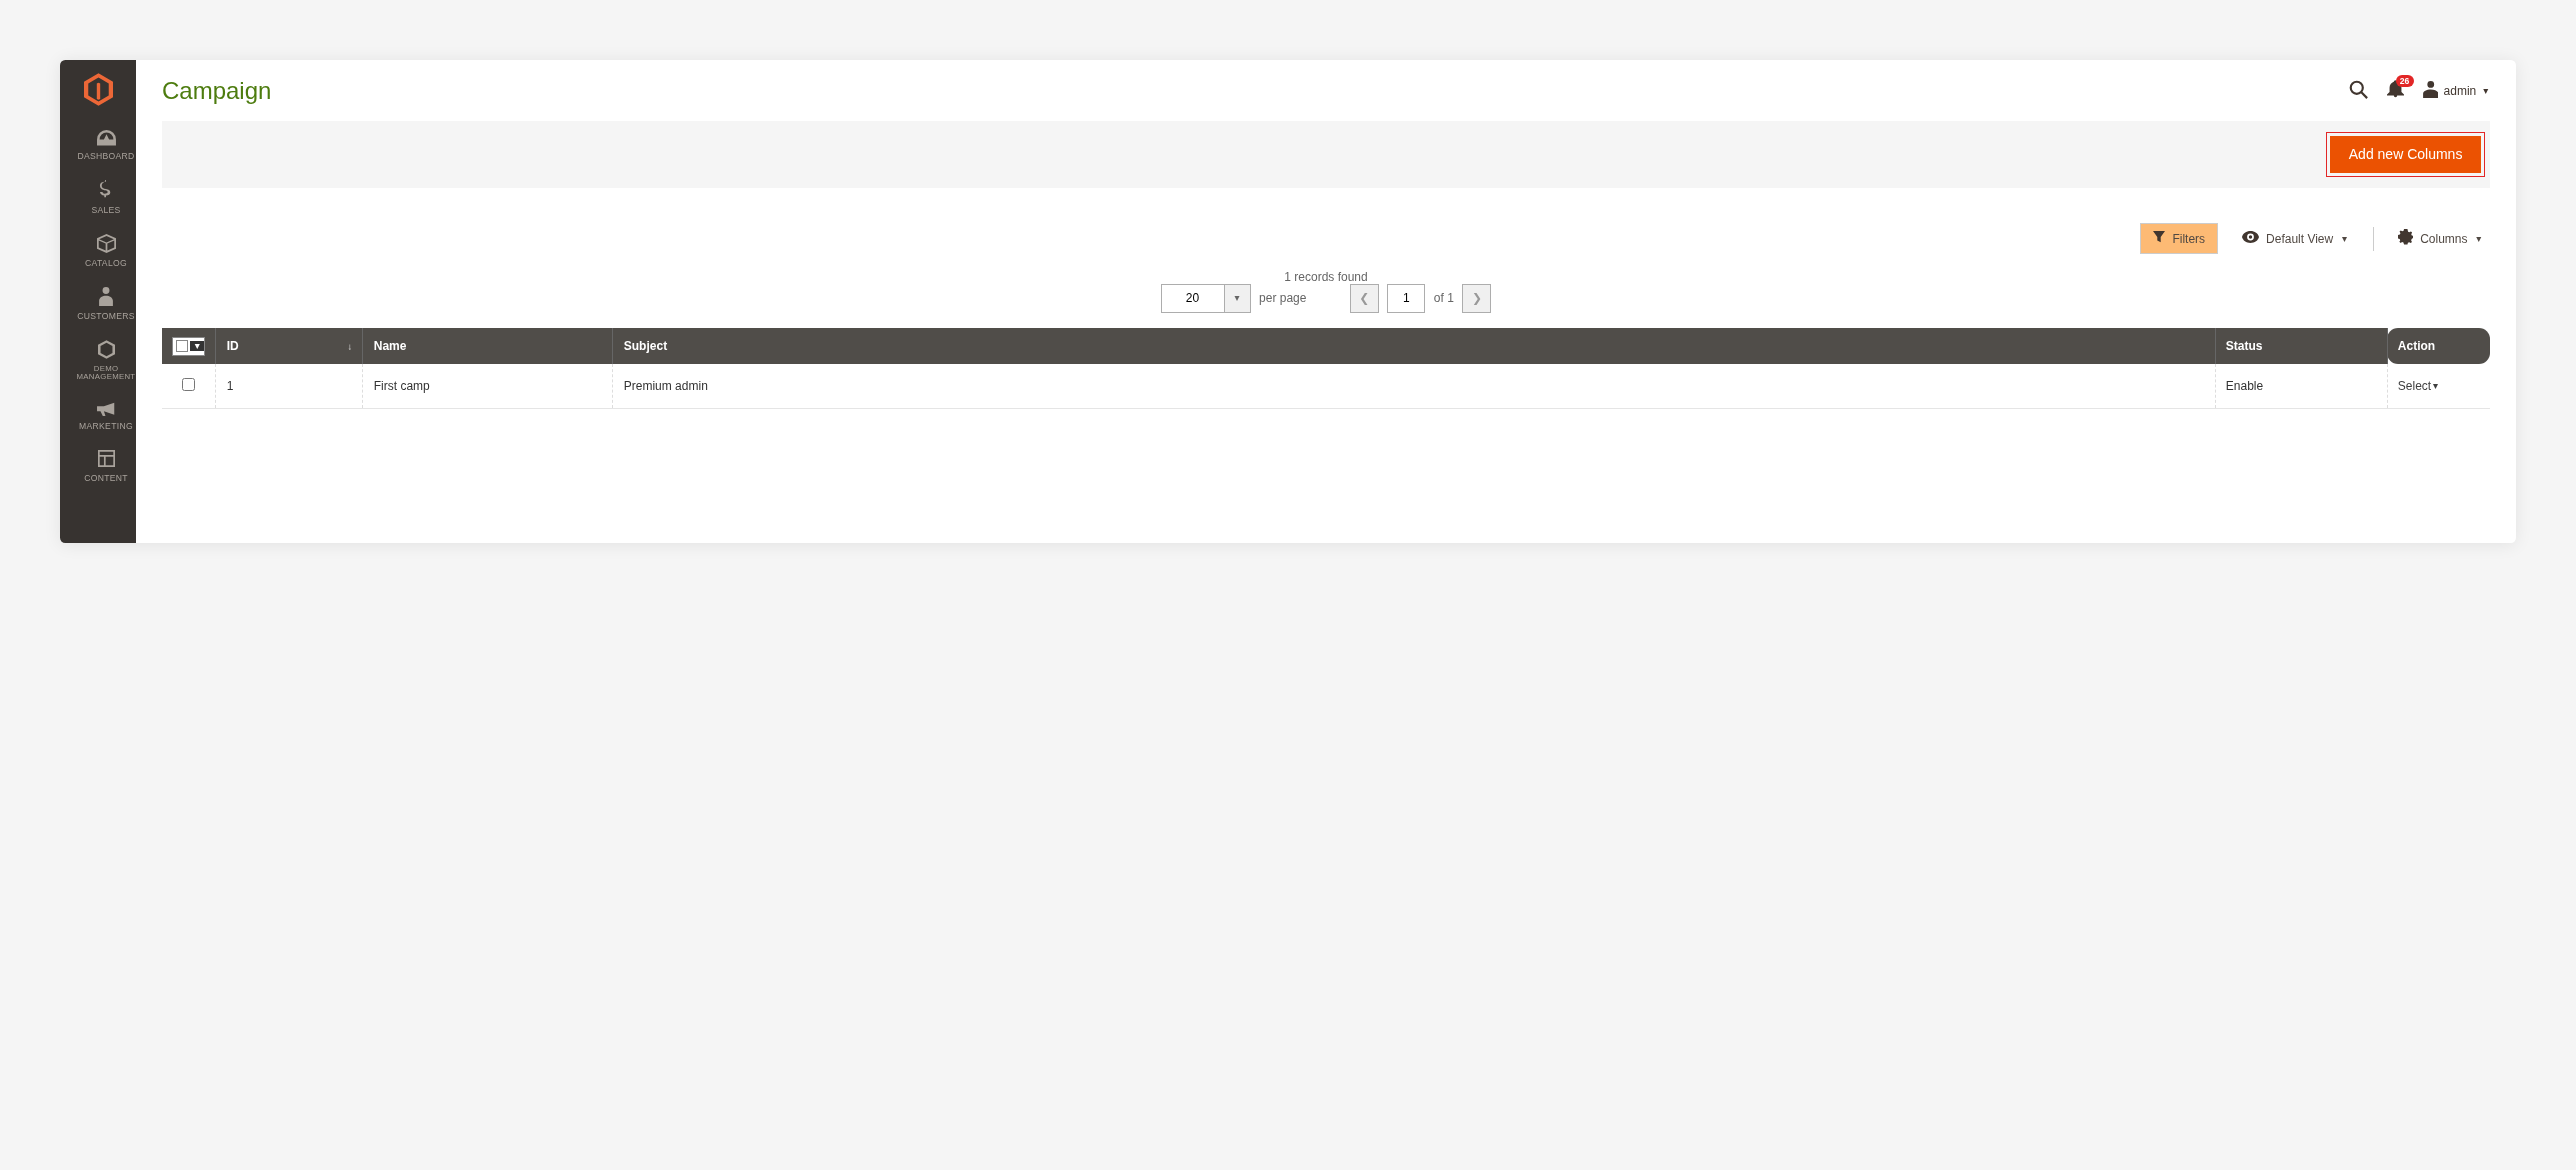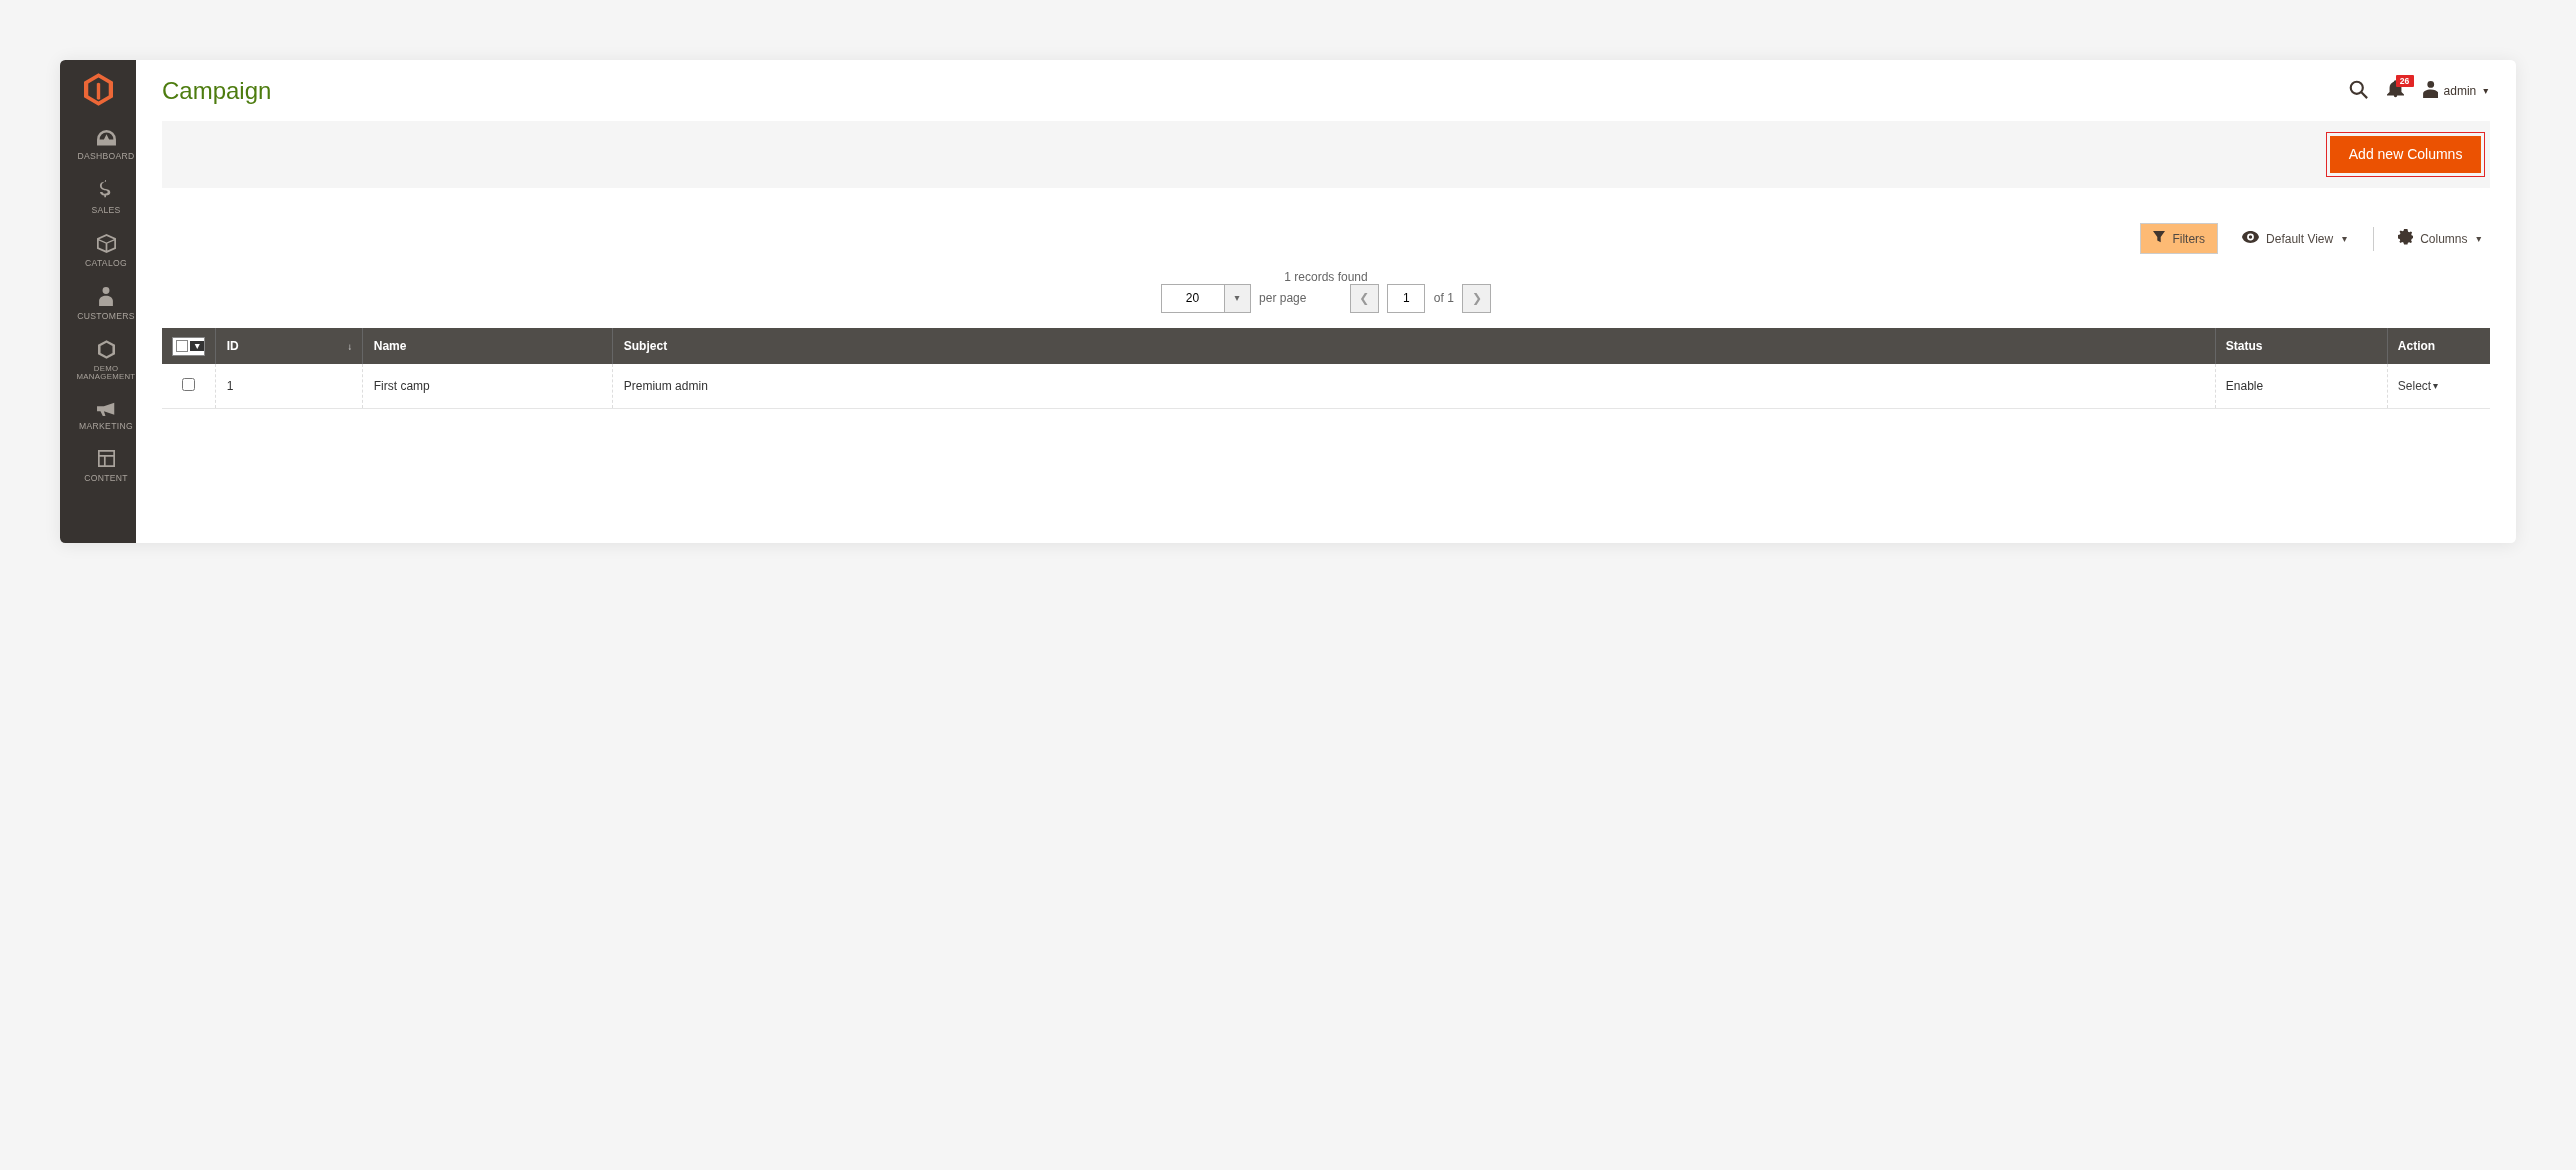--- a/index.html
+++ b/index.html
@@ -64,21 +64,21 @@
     gap: 19px;
   }
   .header-tools .tool { cursor: pointer; position: relative; display:flex; align-items:center; }
   .badge {
     position: absolute;
     top: -5.2px; left: 8.6px;
     background: #e22626;
     color: #fff;
     font-size: 8.6px;
     font-weight: 600;
-    border-radius: 1px;
+    border-radius: 6px;
     padding: 0.9px 4.3px;
     line-height: 1.2;
   }
   .admin-user { display:flex; align-items:center; gap:5.2px; color:#41362f; font-size:12px; }
   .action-bar {
     margin: 15.5px 26px 0 26px;
     background: #f5f5f5;
     display:flex;
     justify-content:flex-end;
     padding: 15.5px 8.6px;
@@ -148,21 +148,21 @@
     color:#999;
   }
   .page-num input { width:38px; }
   .of-label { color:#666; }
   .table-wrap { margin: 15.5px 26px 26px 26px; }
   table { width:100%; border-collapse:collapse; }
   thead th {
     background:#504d49; color:#fff; font-weight:600; text-align:left;
     padding: 8.6px 10.3px; font-size:12px; border-right:0.9px solid #666;
   }
-  thead th:last-child { border-right:none; }
+  thead th:last-child { border-right:none;border-radius:11px; }
   .th-check { width:48px; text-align:center; }
   .check-dd { display:inline-flex; align-items:center; background:#fff; border:0.9px solid #888; }
   .check-dd .box { width:12px; height:12px; border:0.9px solid #888; margin:2.6px; }
   .check-dd .arrow { background:#333; color:#fff; padding:0 2.6px; font-size:8.6px; }
   .th-id { width: 147px; position:relative; }
   .sort-arrow { position:absolute; right:10.3px; top:50%; transform:translateY(-50%); font-size:9.5px; opacity:0.8; }
   tbody td {
     padding: 14px 10.3px; border-bottom:0.9px solid #e5e5e5; border-right:0.9px dashed #ddd;
     font-size:12px; color:#333;
   }

